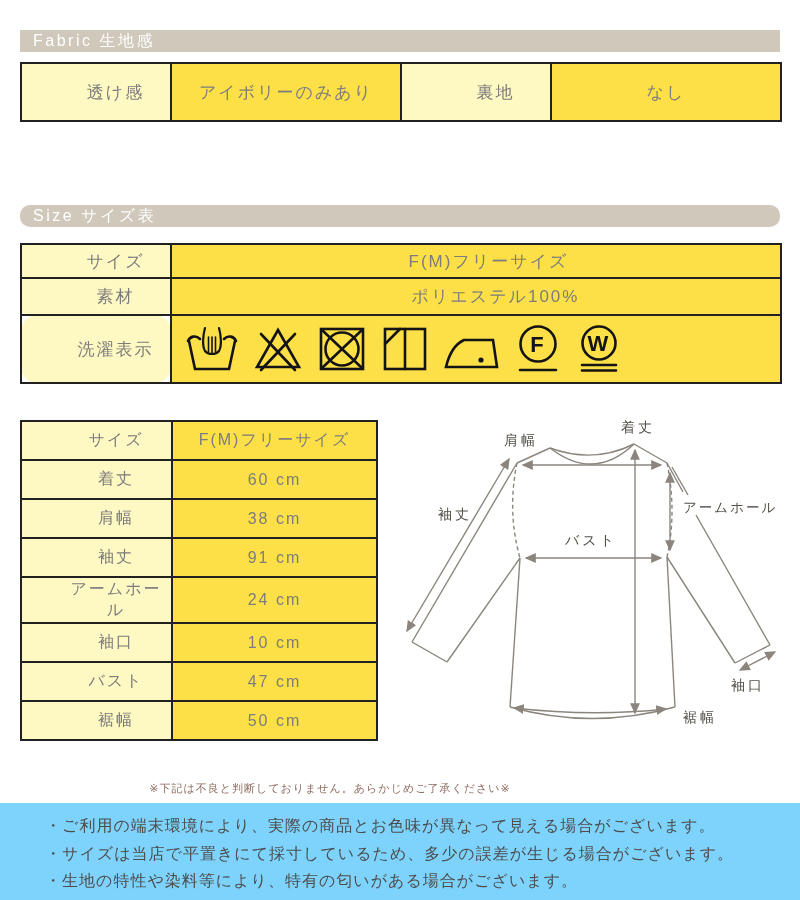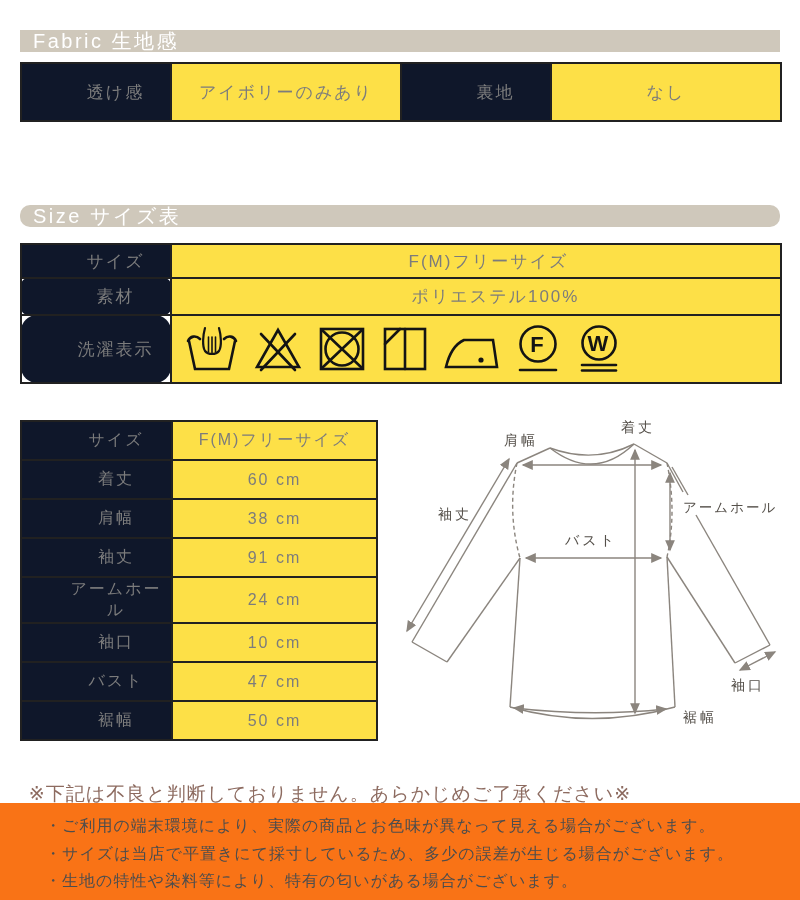--- a/index.html
+++ b/index.html
@@ -1,26 +1,26 @@
 <!DOCTYPE html>
 <html><head>
 <meta charset="utf-8">
 <style>
   html,body{margin:0;padding:0;background:#fff;}
   body{font-family:"Liberation Sans","DejaVu Sans",sans-serif;}
   #page{position:relative;width:800px;height:900px;background:#fff;overflow:hidden;}
 
   .secbar{position:absolute;left:20px;width:760px;height:22px;background:#cfc8bb;
-    color:#fff;font-size:20px;letter-spacing:2.5px;line-height:22px;padding-left:13px;
+    color:#fff;font-size:16px;letter-spacing:2.5px;line-height:22px;padding-left:13px;
     box-sizing:border-box;font-weight:500;}
 
   table.tbl{border-collapse:collapse;table-layout:fixed;}
   table.tbl td{border:2px solid #212121;color:#7c7c7c;text-align:center;
     font-size:17px;letter-spacing:2px;vertical-align:middle;}
-  td.lbl{background:#0f172a;padding-left:40px;}
+  td.lbl{background:#fef9c3;padding-left:40px;}
   td.val{background:#fde047;}
   td.left{text-align:left;padding-left:26px;}
 
   #fabric-table{position:absolute;left:20px;top:62px;width:760px;}
   #fabric-table td{height:54px;}
 
   #size-table{position:absolute;left:20px;top:243px;width:760px;}
 
   #measure-table{position:absolute;left:20px;top:420px;width:356px;}
   #measure-table td{height:35px;font-size:16px;}
@@ -30,22 +30,22 @@
   .ci{stroke:#141414;stroke-width:2.6;fill:none;stroke-linecap:round;}
   .cifill{fill:#141414;stroke:none;}
   .ciletter{fill:#141414;font-size:22px;font-weight:600;font-family:"Liberation Sans",sans-serif;}
 
   #diagram{position:absolute;left:390px;top:412px;}
   .gl{stroke:#8b857e;stroke-width:1.4;fill:none;}
   .gd{stroke:#8b857e;stroke-width:1.4;fill:none;stroke-dasharray:4 3;}
   .glabel{fill:#55504a;font-size:14px;letter-spacing:3px;font-family:"Liberation Sans","DejaVu Sans",sans-serif;}
 
   #notes-title{position:absolute;left:0;top:781px;width:660px;text-align:center;
-    color:#8d6b60;font-size:19px;letter-spacing:1px;}
-  #notes-box{position:absolute;left:0;top:803px;width:800px;height:97px;background:#f97316;
+    color:#8d6b60;font-size:11px;letter-spacing:1px;}
+  #notes-box{position:absolute;left:0;top:803px;width:800px;height:97px;background:#7dd3fc;
     box-sizing:border-box;padding:9px 20px 0 45px;}
   #notes-box .note{color:#4d4d4d;font-size:16px;line-height:27.5px;letter-spacing:1px;}
 </style>
 </head>
 <body>
 
 <div id="page">
 
   <div class="secbar" style="top:30px;">Fabric 生地感</div>
 

